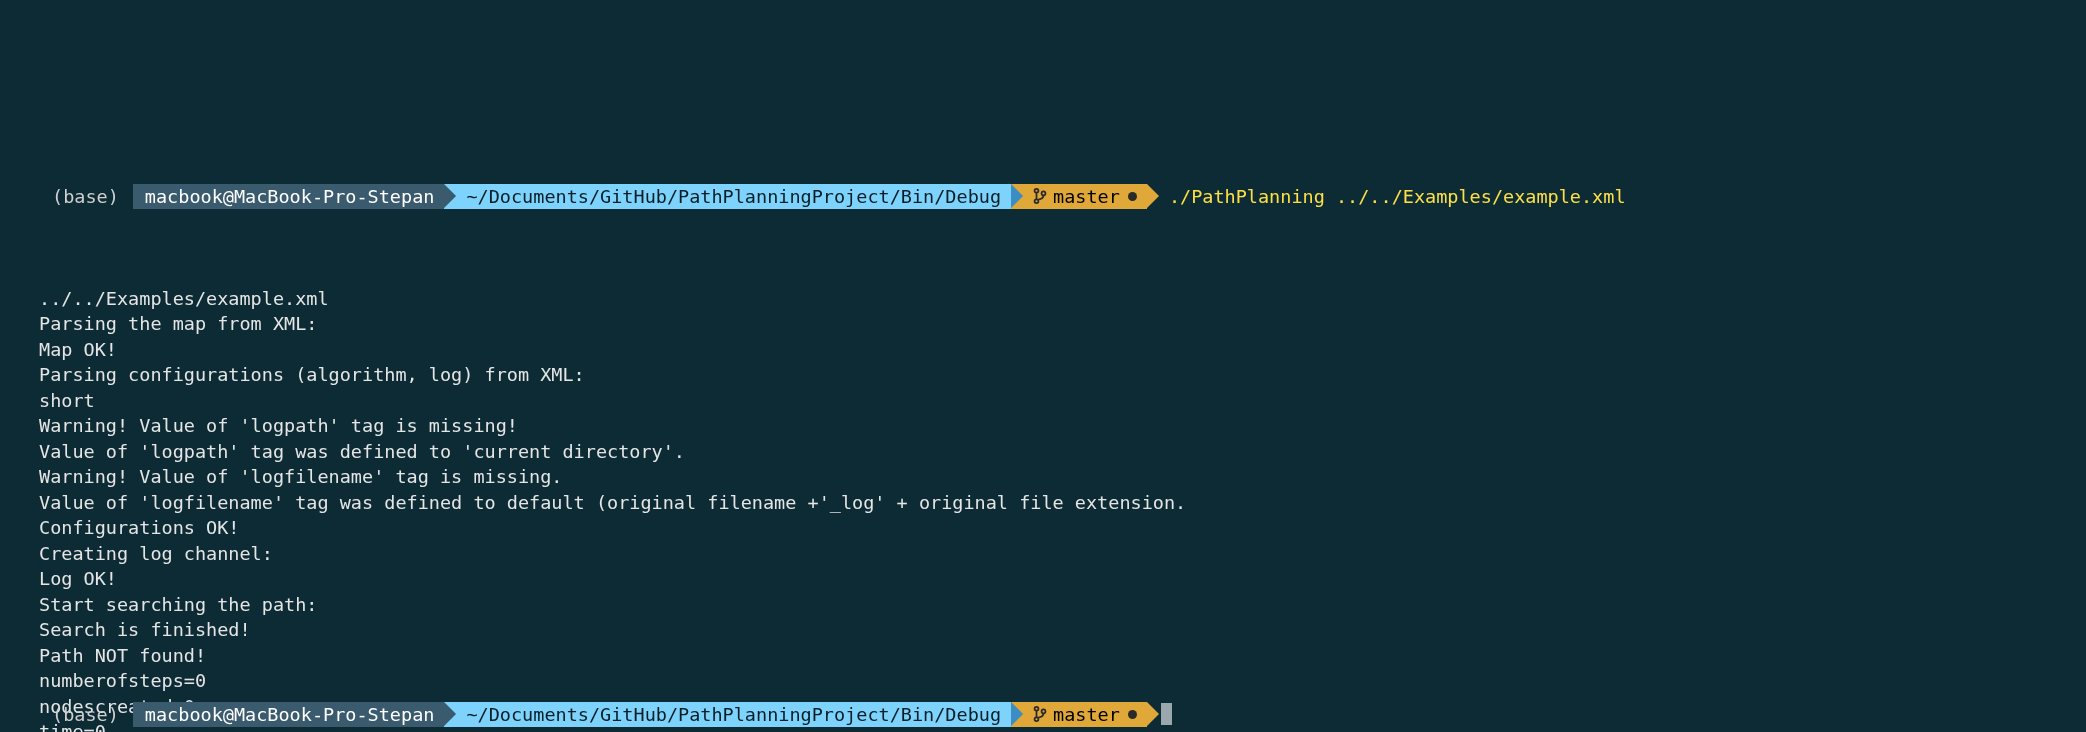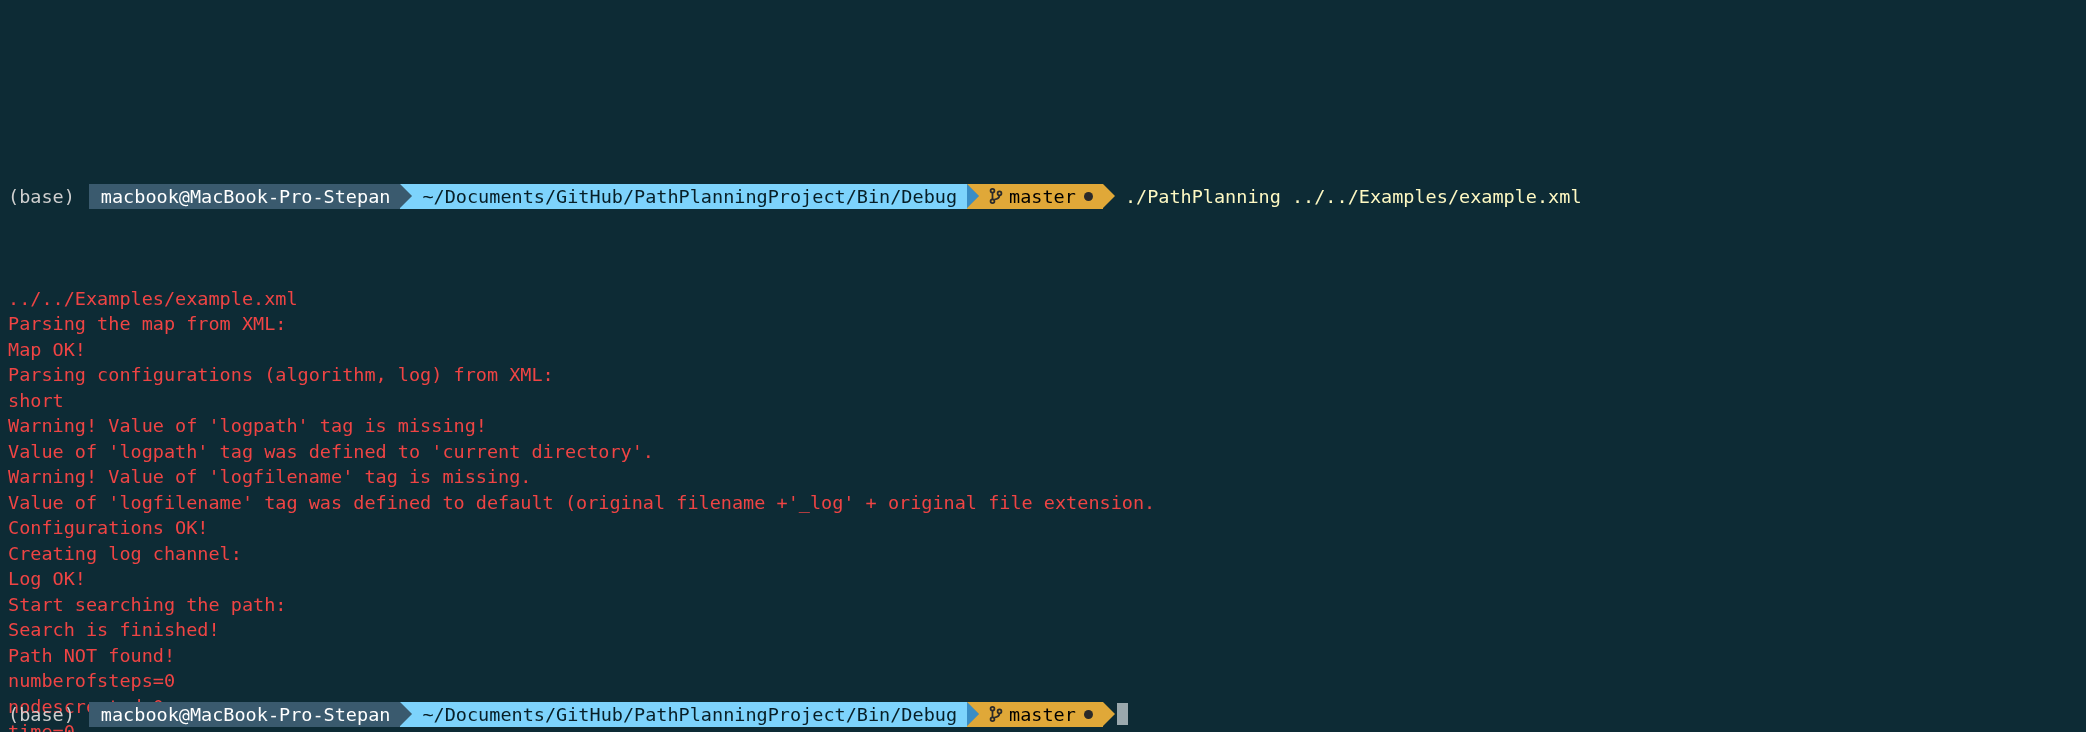--- a/index.html
+++ b/index.html
@@ -21,20 +21,21 @@
     }
     
     .terminal {
       padding: 5px 8px 0 8px;
     }
     
     .prompt-line {
       display: flex;
       align-items: stretch;
       height: 25.5px;
+      margin-left: 44px;
     }
     
     .seg {
       display: inline-flex;
       align-items: center;
       padding: 0 10px 0 18px;
       position: relative;
       height: 25.5px;
     }
     
@@ -59,21 +60,21 @@
     
     .seg-branch {
       background-color: #e0a838;
       color: #000000;
       padding-left: 22px;
       font-weight: 500;
     }
     
     .seg-cmd {
       background-color: transparent;
-      color: #fef9c3;
+      color: #fde047;
       padding-left: 22px;
     }
     
     .seg-cursor {
       background-color: transparent;
       padding-left: 14px;
     }
     
     .arrow-right {
       position: absolute;
@@ -114,22 +115,23 @@
       display: inline-block;
       width: 9px;
       height: 9px;
       background-color: #2a2a2a;
       border-radius: 50%;
       margin-left: 8px;
       vertical-align: middle;
     }
     
     .output-line {
-      color: #ef4444;
+      color: #e5e5e5;
       height: 25.5px;
+      margin-left: 31px;
     }
     
     .bottom-prompt {
       position: absolute;
       left: 8px;
       bottom: 5px;
     }
     
     .cursor-block {
       display: inline-block;

